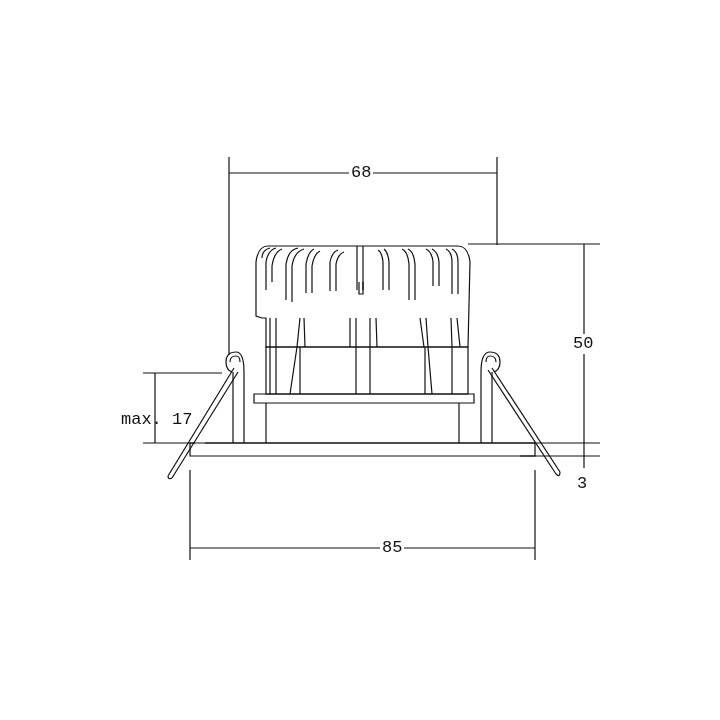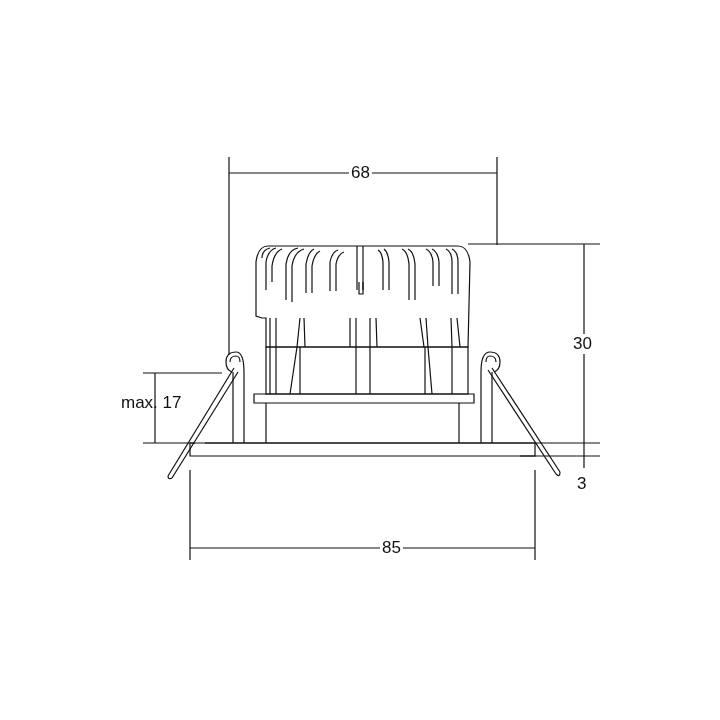--- a/index.html
+++ b/index.html
@@ -1,18 +1,18 @@
 <!DOCTYPE html>
 <html><head>
 <meta charset="utf-8">
 <style>
   html, body { margin:0; padding:0; background:#ffffff; }
   body { width:720px; height:720px; position:relative; overflow:hidden; font-family:"Liberation Sans", sans-serif; }
   #drawing { position:absolute; left:0; top:0; width:720px; height:720px; }
-  .dim-label { position:absolute; font-family:Liberation Sans, sans-serif; font-size:17px; color:#111; background:#fff; line-height:20px; padding:0 2px; white-space:nowrap; }
+  .dim-label { position:absolute; font-family:Liberation Mono, monospace; font-size:17px; color:#111; background:#fff; line-height:20px; padding:0 2px; white-space:nowrap; }
   svg line, svg path, svg rect, svg polyline { vector-effect:non-scaling-stroke; }
 </style>
 </head>
 <body>
 
 <svg id="drawing" viewBox="0 0 720 720" xmlns="http://www.w3.org/2000/svg">
   <g fill="none" stroke="#111" stroke-width="1.2">
 
     <g>
       <line x1="229" y1="157" x2="229" y2="355"></line>
@@ -114,16 +114,16 @@
       <path d="M492 443 L492 372"></path>
       <path d="M486 362 Q486 356 490 356 Q496 356 496 362"></path>
       <line x1="488" y1="370" x2="556" y2="474"></line>
       <line x1="492" y1="368" x2="560" y2="472"></line>
       <path d="M556 474 Q560 478 560 472"></path>
     </g>
   </g>
 </svg>
 
 <div class="dim-label" style="left:349px; top:163px;">68</div>
-<div class="dim-label" style="left:571px; top:334px;">30</div>
+<div class="dim-label" style="left:571px; top:334px;">50</div>
 <div class="dim-label" style="left:575px; top:474px;">3</div>
-<div class="dim-label" style="left:119px; top:393px; background:transparent;text-align:center;">max. 17</div>
+<div class="dim-label" style="left:119px; top:410px; background:transparent;text-align:center;">max. 17</div>
 <div class="dim-label" style="left:348px; top:538px;margin-left:32px;">85</div>
 
 </body></html>

